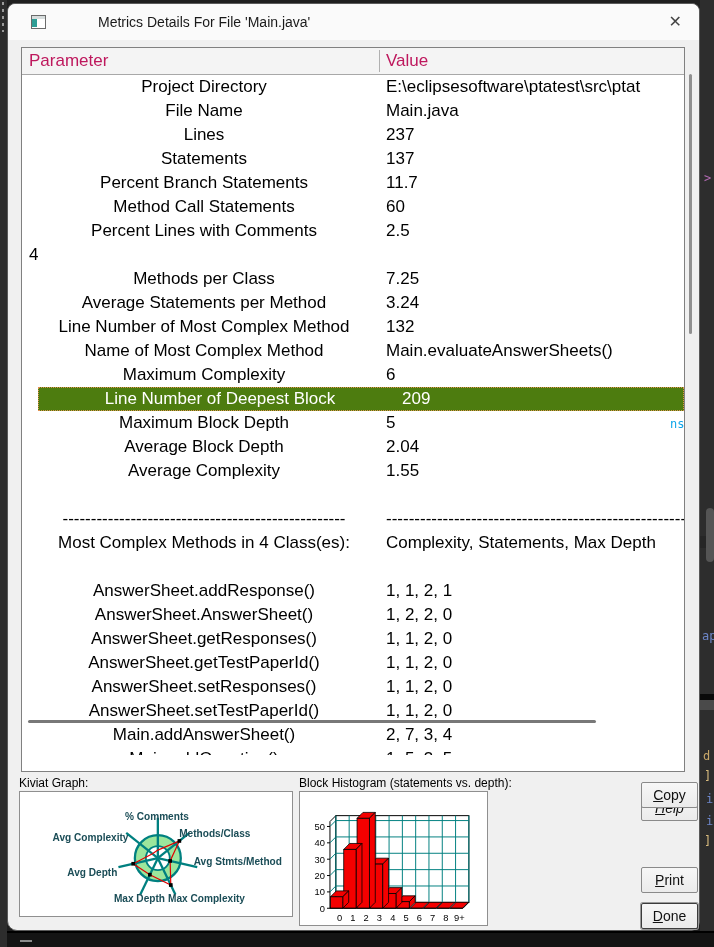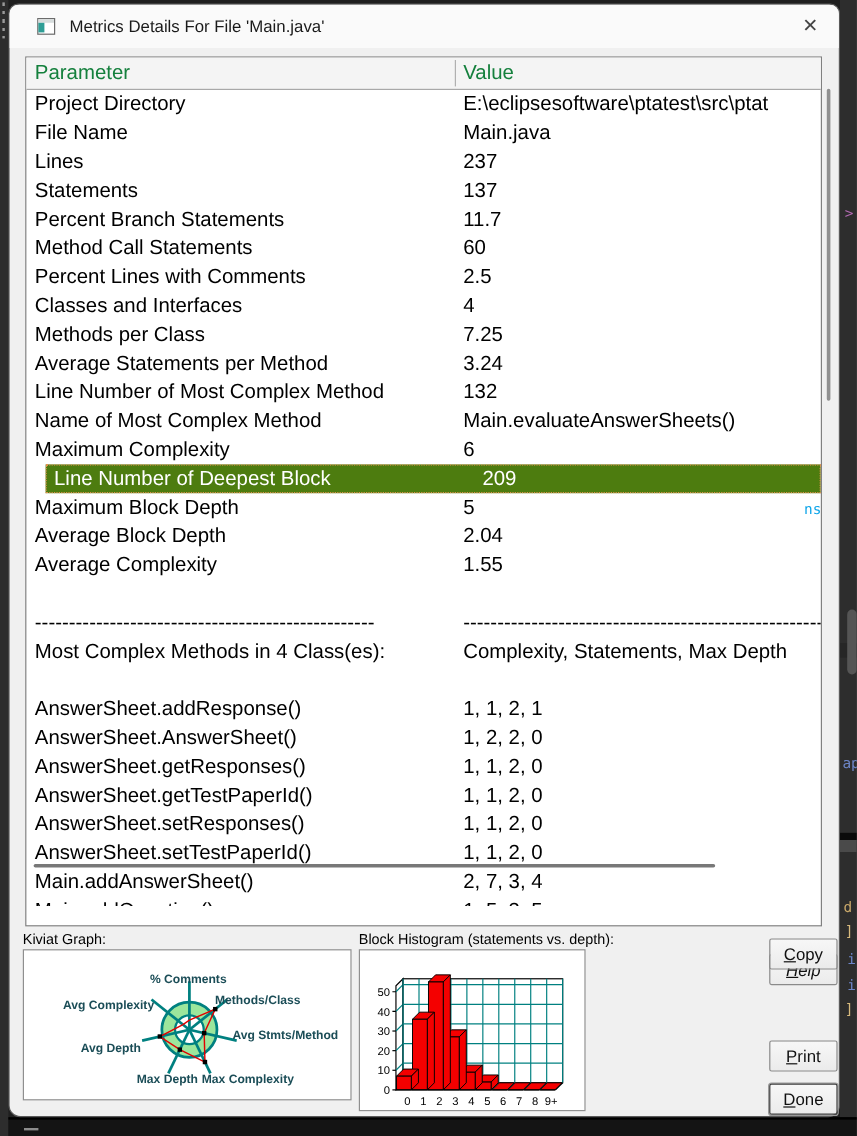--- a/index.html
+++ b/index.html
@@ -15,38 +15,38 @@
     background:repeating-linear-gradient(#9a9a9a 0 3px,transparent 3px 7px);}
   .strip-right{position:absolute;left:700px;top:0;width:14px;height:947px;background:#2d2d2d;overflow:hidden;}
   .strip-bottom{position:absolute;left:7px;top:931px;width:707px;height:16px;background:#141414;border-top:2px solid #000;}
   .strip-bottom .tick{position:absolute;left:13px;top:7px;width:12px;height:2px;background:#8c8c8c;}
   .frag{position:absolute;font-family:"DejaVu Sans Mono",monospace;font-size:12px;line-height:12px;}
   .band{position:absolute;}
   
   .dialog{position:absolute;left:7px;top:3px;width:693px;height:928px;
     background:#f0f0f0;border:1px solid #5a5a5a;border-radius:8px 8px 10px 10px;box-sizing:border-box;}
   .titlebar{position:absolute;left:0;top:0;width:100%;height:36px;background:#fafafa;
-    border-radius:8px 8px 0 0;display:flex;align-items:center;}
+    border-radius:8px 8px 0 0;display:flex;align-items:center;gap:40px;}
   .app-icon{position:relative;margin-left:23px;width:15px;height:14px;background:#fff;
     border:1px solid #6b6b6b;box-sizing:border-box;flex:0 0 auto;}
   .app-icon .teal{position:absolute;left:0;top:3px;width:5px;height:8px;background:#2f9e96;}
   .app-icon .bar{position:absolute;left:0;top:0;width:100%;height:3px;background:#d7dddd;}
   .title{margin-left:12px;font-size:14px;color:#1a1a1a;white-space:nowrap;}
   .close{position:absolute;right:13px;top:8px;font-size:16px;color:#444;cursor:default;padding:0 4px;}
   
   .list{position:absolute;left:13px;top:43px;width:664px;height:725px;background:#fff;
     border:1px solid #808080;box-sizing:border-box;}
   .list-header{position:relative;height:26px;background:#f4f4f4;border-bottom:1px solid #a8a8a8;
-    display:flex;font-size:17px;color:#15803d;line-height:25px;}
+    display:flex;font-size:17px;color:#be185d;line-height:25px;}
   .list-header .h1{width:350px;padding-left:7px;}
   .list-header .hdiv{width:1px;background:#b0b0b0;height:22px;margin-top:2px;}
   .list-header .h2{padding-left:6px;flex:1;}
   .rows{position:absolute;left:0;top:27px;width:662px;height:680px;overflow:hidden;}
   .row{display:flex;height:24px;line-height:24px;font-size:17px;color:#000;white-space:nowrap;}
-  .row .c1{width:350px;padding-left:7px;overflow:hidden;flex:0 0 auto;}
+  .row .c1{width:350px;padding-left:7px;overflow:hidden;flex:0 0 auto;text-align:center;}
   .row .c2{flex:1;padding-left:7px;overflow:hidden;}
   .row.selected{background:#4d7c0f;color:#fff;outline:1px dotted #e0914f;outline-offset:-1px;margin-left:16px;}
   .hthumb{position:absolute;left:20px;top:716px;width:568px;height:3px;background:#787878;border-radius:2px;}
   .vthumb{position:absolute;left:681px;top:70px;width:3px;height:260px;background:#909090;border-radius:2px;}
   
   .section-label{position:absolute;font-size:12px;color:#000;white-space:nowrap;}
   .kiviat-label{left:11px;top:772px;}
   .hist-label{left:291px;top:772px;}
   .panel{position:absolute;background:#fff;border:1px solid #8f8f8f;box-sizing:border-box;}
   .kiviat-box{left:11px;top:787px;width:274px;height:126px;}
@@ -110,21 +110,20 @@
         </div>
         <div class="row">
           <span class="c1">Method Call Statements</span>
           <span class="c2">60</span>
         </div>
         <div class="row">
           <span class="c1">Percent Lines with Comments</span>
           <span class="c2">2.5</span>
         </div>
         <div class="row">
-          <span class="c1">Classes and Interfaces</span>
           <span class="c2">4</span>
         </div>
         <div class="row">
           <span class="c1">Methods per Class</span>
           <span class="c2">7.25</span>
         </div>
         <div class="row">
           <span class="c1">Average Statements per Method</span>
           <span class="c2">3.24</span>
         </div>

